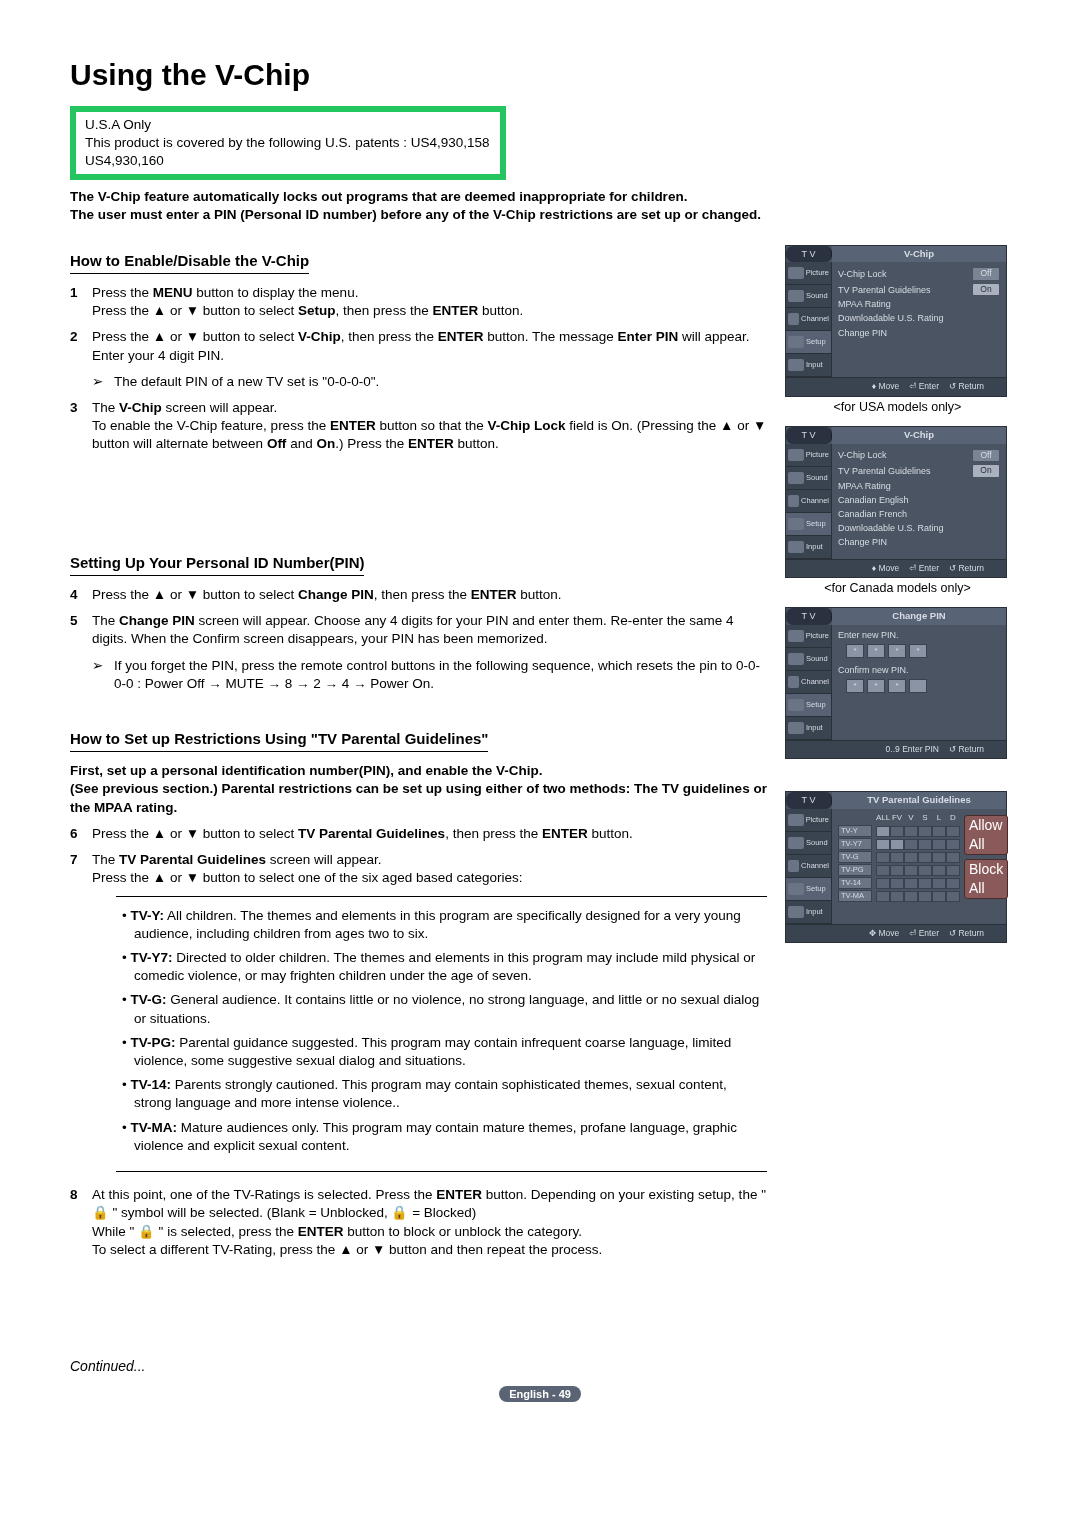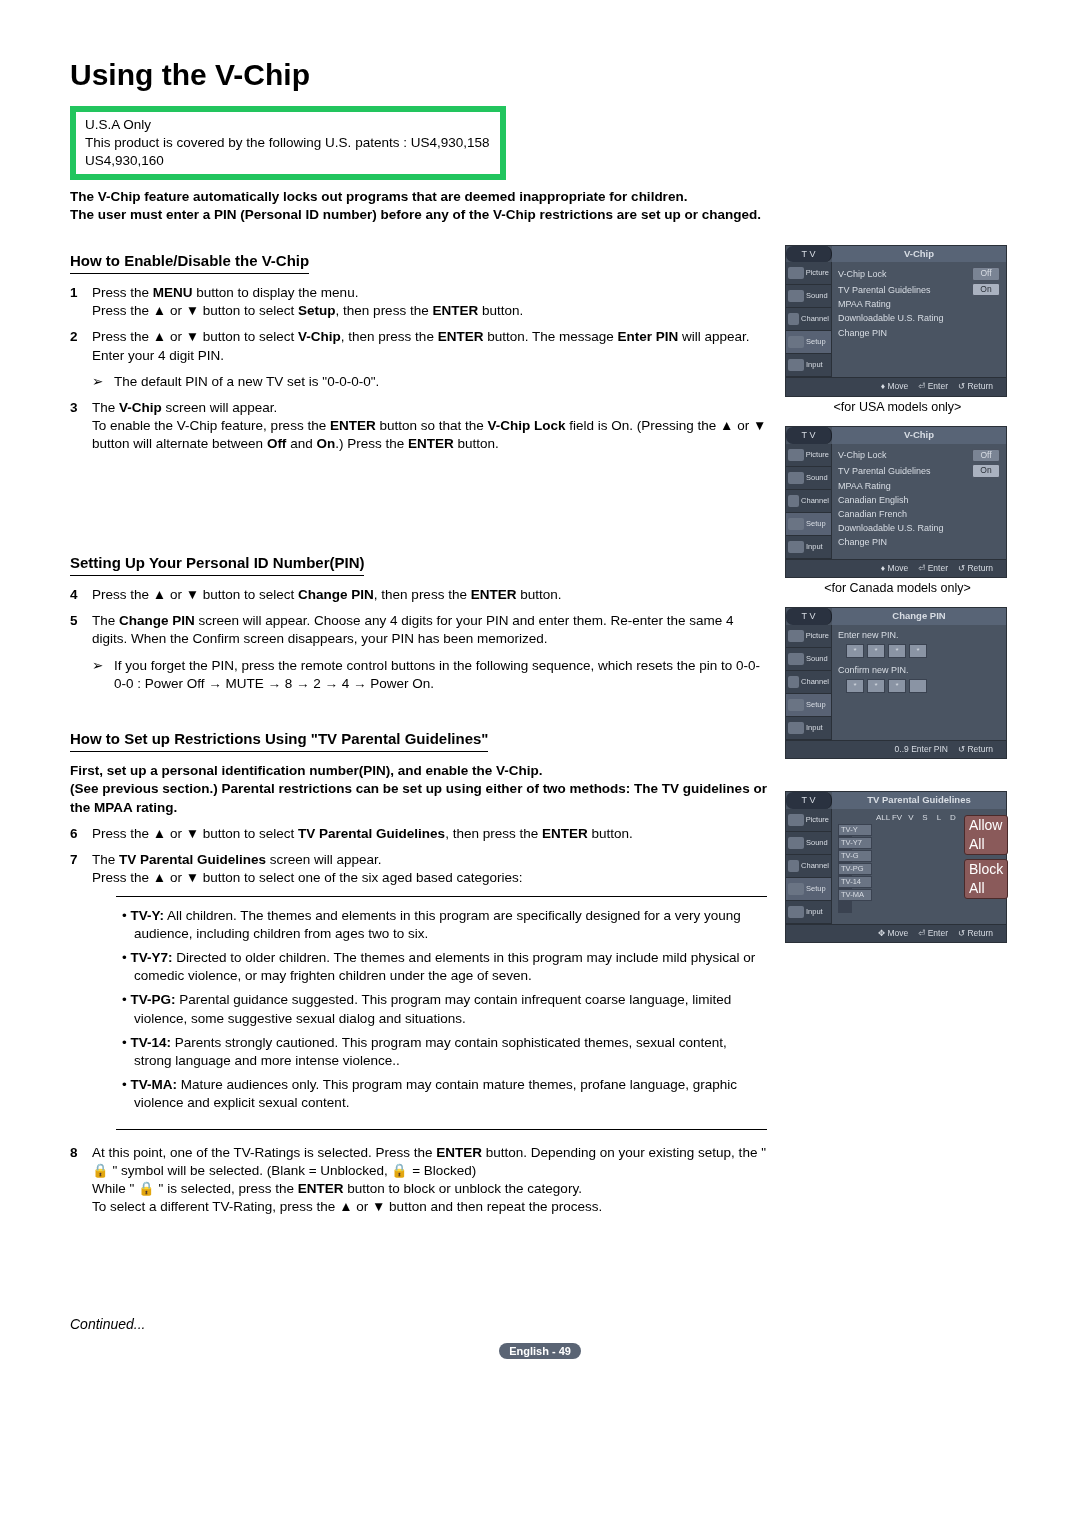--- a/index.html
+++ b/index.html
@@ -24,28 +24,28 @@
   .osd-head .ttl { flex: 1; background: #586476; text-align: center; padding: 2px 0; font-weight: bold; }
   .osd-body { display: flex; }
   .osd-nav { width: 46px; background: #3a4350; border-right: 1px solid #2a3038; }
   .osd-nav div { padding: 5px 2px; font-size: 7.5px; text-align: center; border-bottom: 1px solid #2a3038; display: flex; flex-direction: row; align-items: center; gap: 2px; }
   .osd-nav .ico { width: 16px; height: 12px; background: #6a7484; border-radius: 2px; }
   .osd-nav .sel { background: #586274; }
   .osd-main { flex: 1; padding: 4px 6px; min-height: 96px; }
   .osd-row { display: flex; justify-content: space-between; align-items: center; padding: 1px 0; font-size: 9px; }
   .pill { background: #7a8494; border: 1px solid #4a5260; border-radius: 2px; padding: 0 6px; font-size: 8.5px; min-width: 28px; text-align: center; }
   .pill.sel { background: #aab2c0; color: #2a3038; }
-  .osd-foot { background: #3a4350; border-top: 1px solid #2a3038; padding: 3px 13px; display: flex; justify-content: flex-end; gap: 10px; font-size: 8.5px; }
+  .osd-foot { background: #3a4350; border-top: 1px solid #2a3038; padding: 3px 22px; display: flex; justify-content: flex-end; gap: 10px; font-size: 8.5px; }
   .caption { text-align: center; font-size: 12.5px; font-weight: normal; margin-bottom: 10px; }
   .pin-row { display: flex; gap: 3px; margin: 3px 0 6px 8px; }
   .pin-cell { width: 18px; height: 14px; background: #8a94a4; border: 1px solid #3a4250; text-align: center; font-size: 8px; line-height: 12px; }
   .grid-tbl { font-size: 8px; }
   .grid-hdr { display: flex; gap: 0; margin-left: 38px; }
   .grid-hdr span { width: 14px; text-align: center; }
-  .grid-r { display: flex; align-items: flex-start; height: 13px; flex-direction: column; }
+  .grid-r { display: flex; align-items: flex-end; height: 13px; }
   .grid-r .lbl { width: 34px; background: #6a7484; border: 1px solid #3a4250; padding: 0 2px; font-size: 7.5px; margin-right: 4px; }
   .grid-r .cell { width: 14px; height: 11px; border: 1px solid #3a4250; background: #5a6474; margin-right: 0; }
   .grid-r .cell.lk { background: #8a94a4; }
   .btn-pill { background: #8a5a5a; color: #fff; border: 1px solid #4a2a2a; border-radius: 3px; padding: 0 4px; font-size: 14px; margin-bottom: 2px; }
   .side-col { display: flex; flex-direction: column; }
   .continued { text-align: left; font-style: italic; font-size: 14px; margin-top: 90px; }
   .pagenum { text-align: center; margin-top: 8px; }
   .pagenum span { background: #5a6474; color: #fff; font-size: 11px; font-weight: bold; padding: 2px 10px; border-radius: 10px; }
   .spacer { height: 85px; }
   .spacer2 { height: 22px; }
@@ -119,20 +119,21 @@
         </div>
         <div class="step">
           <div class="num">7</div>
           <div class="txt">The <b>TV Parental Guidelines</b> screen will appear.<br>Press the ▲ or ▼ button to select one of the six aged based categories:</div>
         </div>
       </div>
 
   <div class="ratings-box" id="ratings-box">
         <div class="item">• <b>TV-Y:</b> All children. The themes and elements in this program are specifically designed for a very young audience, including children from ages two to six.</div>
         <div class="item">• <b>TV-Y7:</b> Directed to older children. The themes and elements in this program may include mild physical or comedic violence, or may frighten children under the age of seven.</div>
+        <div class="item">• <b>TV-G:</b> General audience. It contains little or no violence, no strong language, and little or no sexual dialog or situations.</div>
         <div class="item">• <b>TV-PG:</b> Parental guidance suggested. This program may contain infrequent coarse language, limited violence, some suggestive sexual dialog and situations.</div>
         <div class="item">• <b>TV-14:</b> Parents strongly cautioned. This program may contain sophisticated themes, sexual content, strong language and more intense violence..</div>
         <div class="item">• <b>TV-MA:</b> Mature audiences only. This program may contain mature themes, profane language, graphic violence and explicit sexual content.</div>
       </div>
 
   <div class="step">
     <div class="num">8</div>
     <div class="txt" id="step8-txt">At this point, one of the TV-Ratings is selected. Press the <b>ENTER</b> button. Depending on your existing setup, the " 🔒 " symbol will be selected. (Blank = Unblocked, 🔒 = Blocked)<br>While " 🔒 " is selected, press the <b>ENTER</b> button to block or unblock the category.<br>To select a different TV-Rating, press the ▲ or ▼ button and then repeat the process.</div>
   </div>
 

